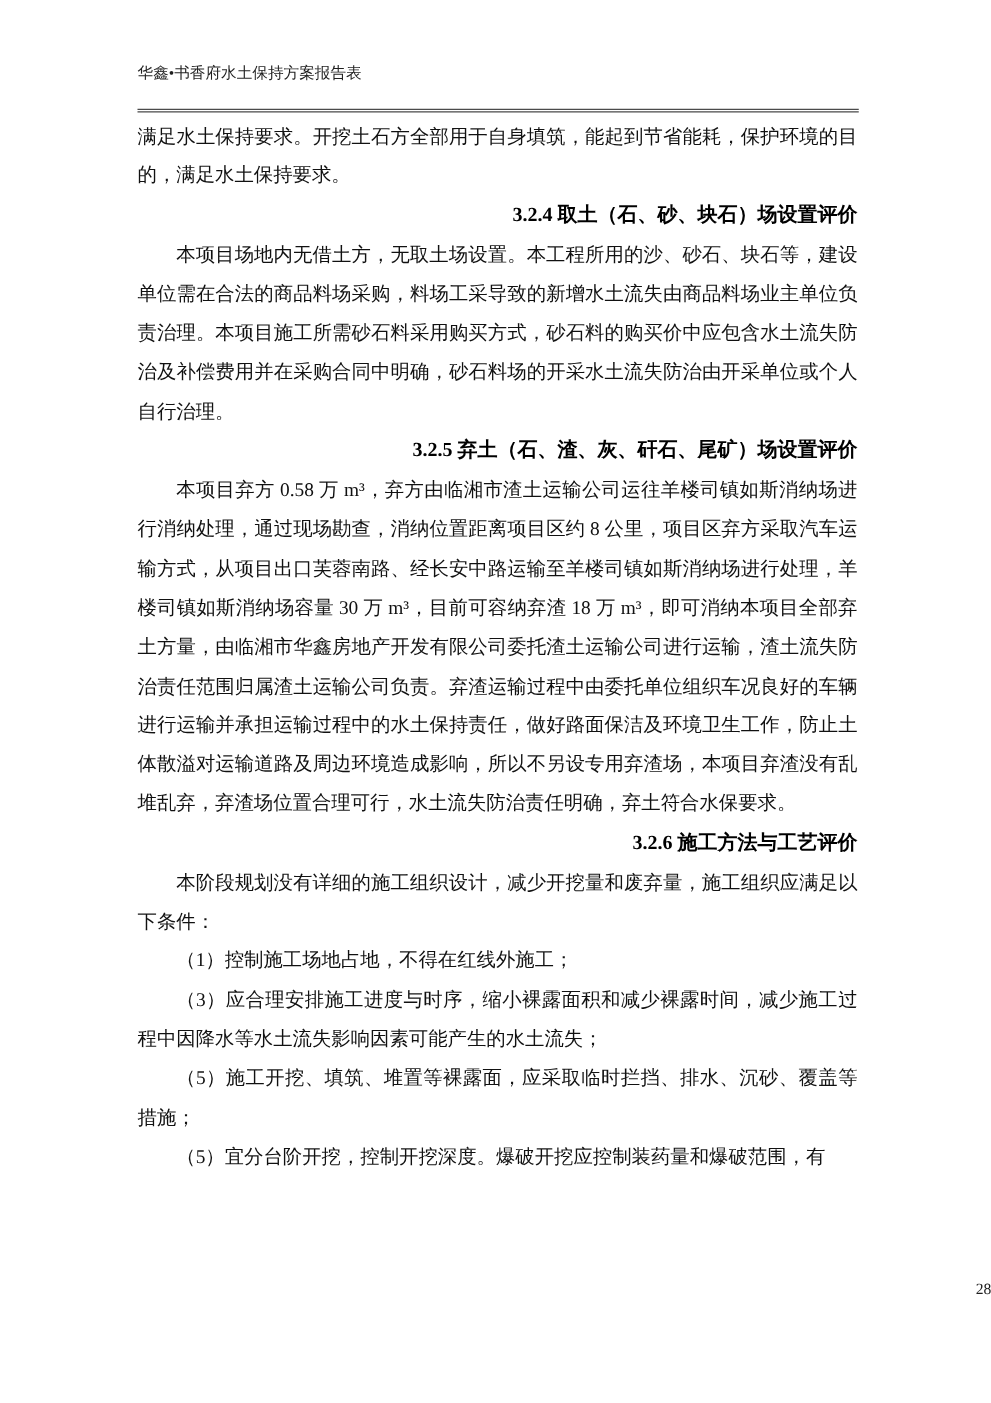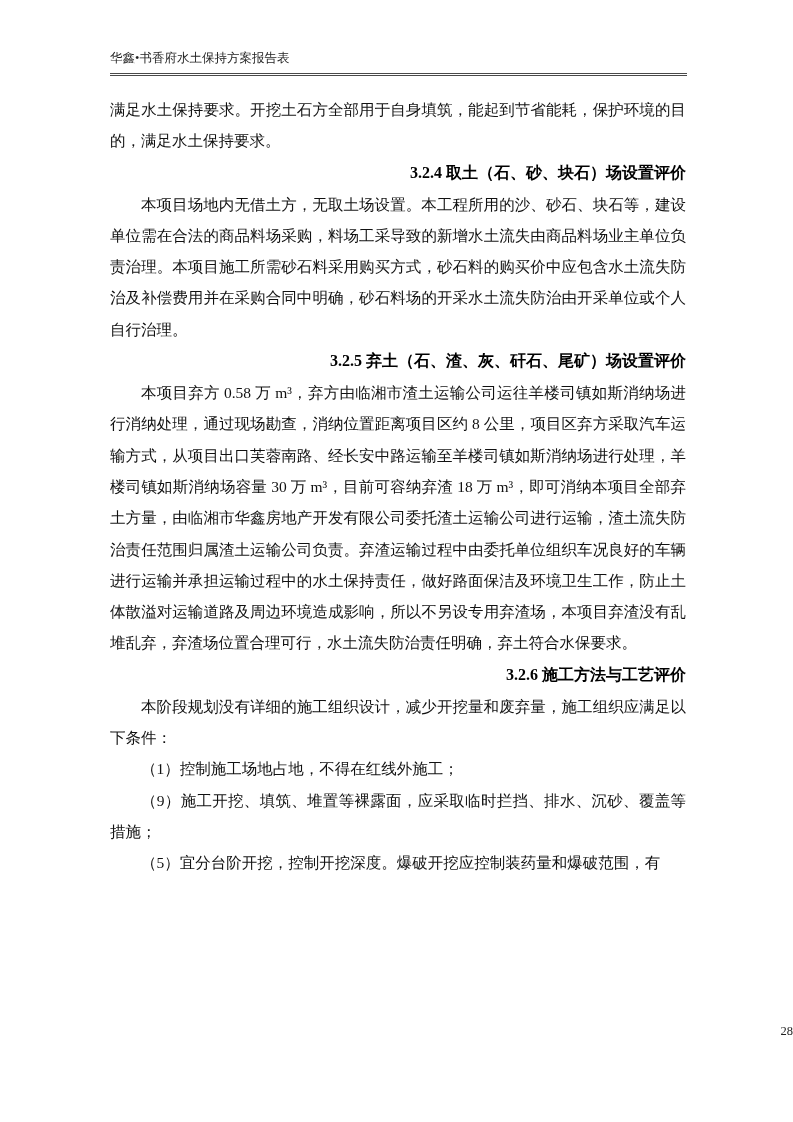--- a/index.html
+++ b/index.html
@@ -16,21 +16,21 @@
     color: #1a1a1a;
     overflow: hidden;
   }
   .header {
     position: absolute;
     top: 50px;
     left: 110px;
     right: 106px;
     font-size: 12.5px;
     line-height: 17px;
-    padding-bottom: 6px;
+    padding-bottom: 20px;
     border-bottom: 3px double #4a4a4a;
     color: #1f1f1f;
   }
   .content {
     position: absolute;
     top: 94px;
     left: 110px;
     width: 576px;
     font-size: 15.5px;
     line-height: 31.3px;
@@ -83,22 +83,23 @@
 
     <p>本项目弃方 0.58 万 m³，弃方由临湘市渣土运输公司运往羊楼司镇如斯消纳场进行消纳处理，通过现场勘查，消纳位置距离项目区约 8 公里，项目区弃方采取汽车运输方式，从项目出口芙蓉南路、经长安中路运输至羊楼司镇如斯消纳场进行处理，羊楼司镇如斯消纳场容量 30 万 m³，目前可容纳弃渣 18 万 m³，即可消纳本项目全部弃土方量，由临湘市华鑫房地产开发有限公司委托渣土运输公司进行运输，渣土流失防治责任范围归属渣土运输公司负责。弃渣运输过程中由委托单位组织车况良好的车辆进行运输并承担运输过程中的水土保持责任，做好路面保洁及环境卫生工作，防止土体散溢对运输道路及周边环境造成影响，所以不另设专用弃渣场，本项目弃渣没有乱堆乱弃，弃渣场位置合理可行，水土流失防治责任明确，弃土符合水保要求。</p>
 
     <h2>3.2.6 施工方法与工艺评价</h2>
 
     <p>本阶段规划没有详细的施工组织设计，减少开挖量和废弃量，施工组织应满足以下条件：</p>
 
     <p>（1）控制施工场地占地，不得在红线外施工；</p>
 
 
+    <p>（3）应合理安排施工进度与时序，缩小裸露面积和减少裸露时间，减少施工过程中因降水等水土流失影响因素可能产生的水土流失；</p>
 
-    <p>（9）施工开挖、填筑、堆置等裸露面，应采取临时拦挡、排水、沉砂、覆盖等措施；</p>
+    <p>（5）施工开挖、填筑、堆置等裸露面，应采取临时拦挡、排水、沉砂、覆盖等措施；</p>
 
     <p>（5）宜分台阶开挖，控制开挖深度。爆破开挖应控制装药量和爆破范围，有</p>
 
   </div>
 
   <div class="footer">
     <span>28</span>
   </div>
 
 </div>

